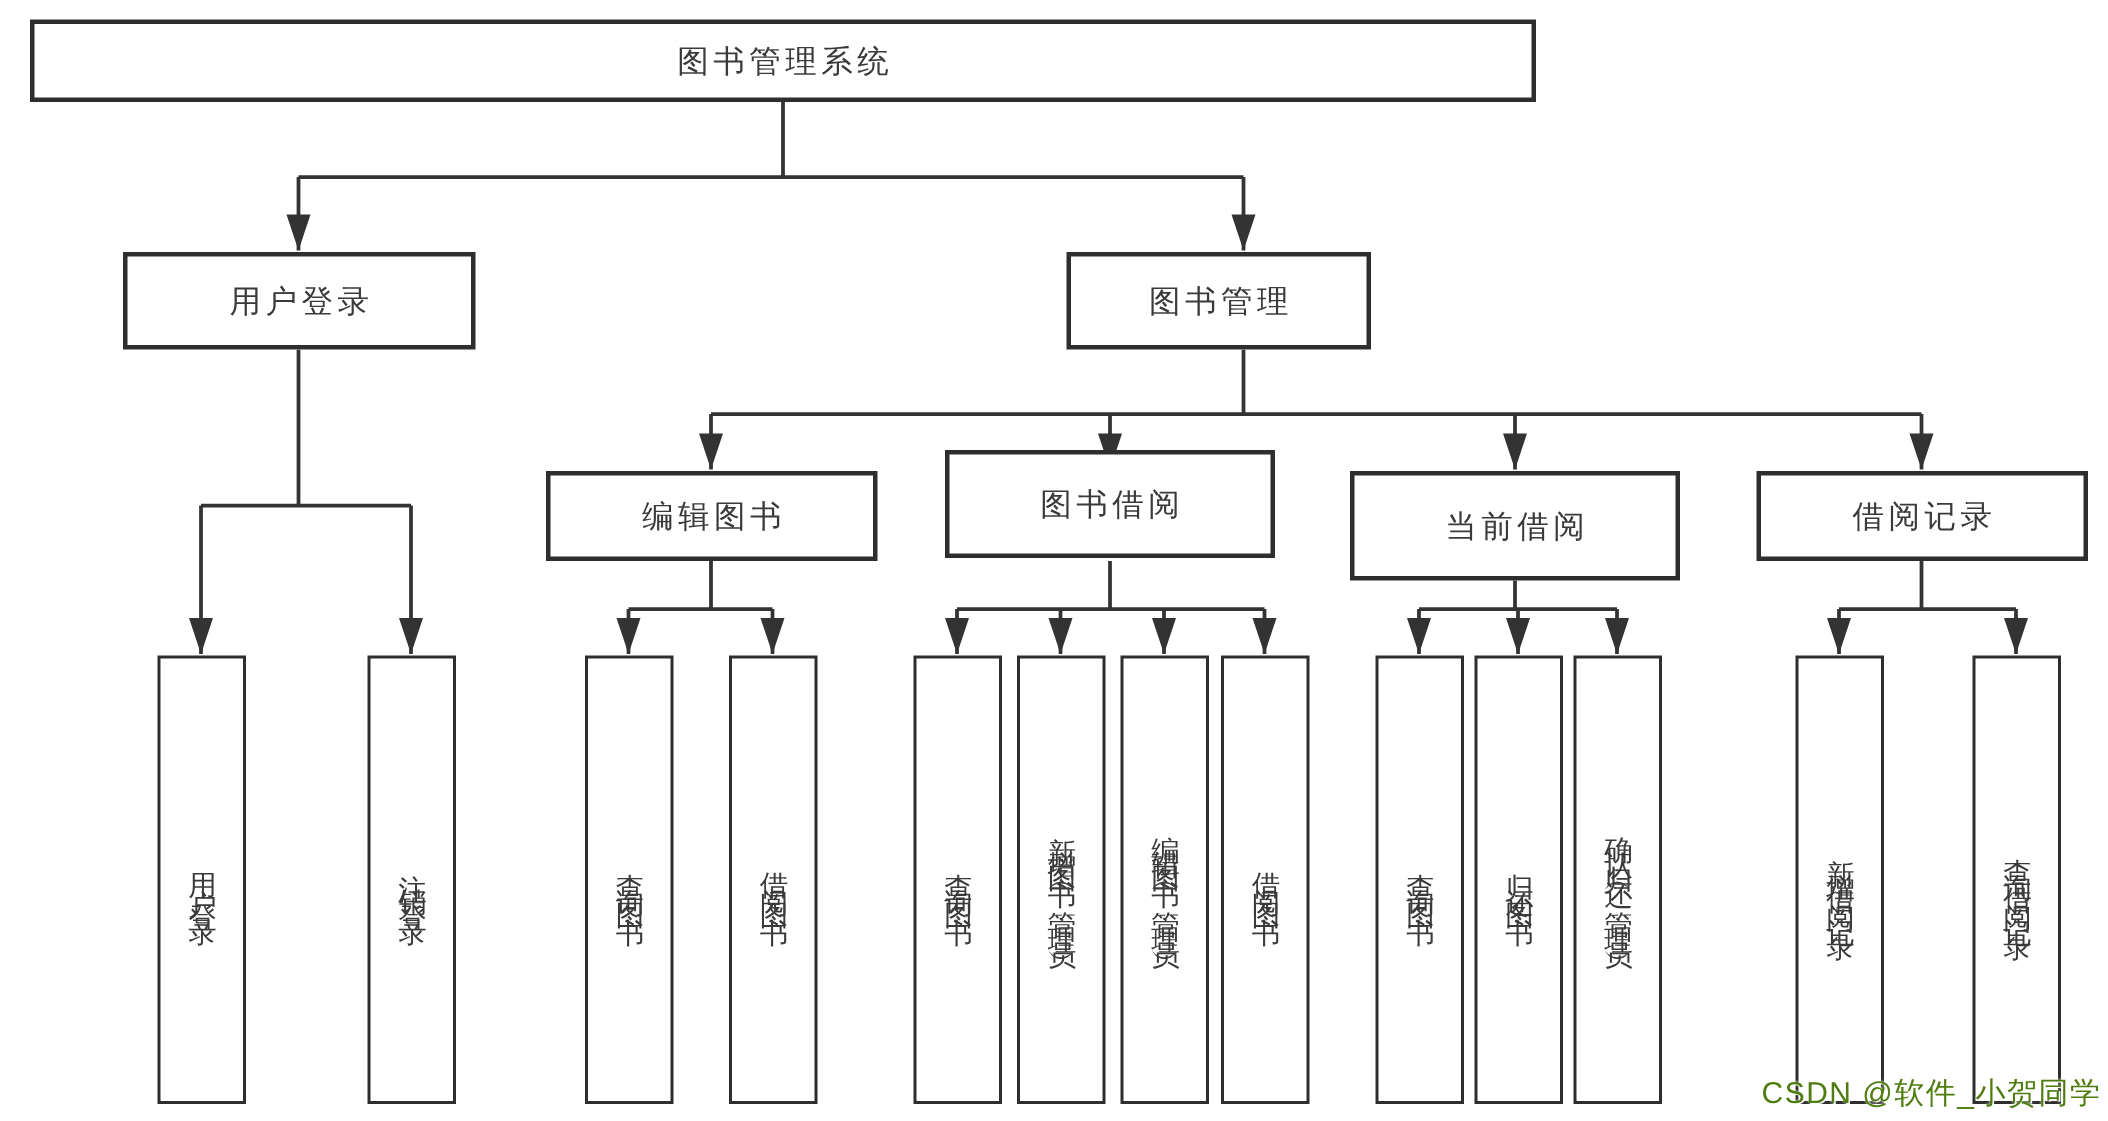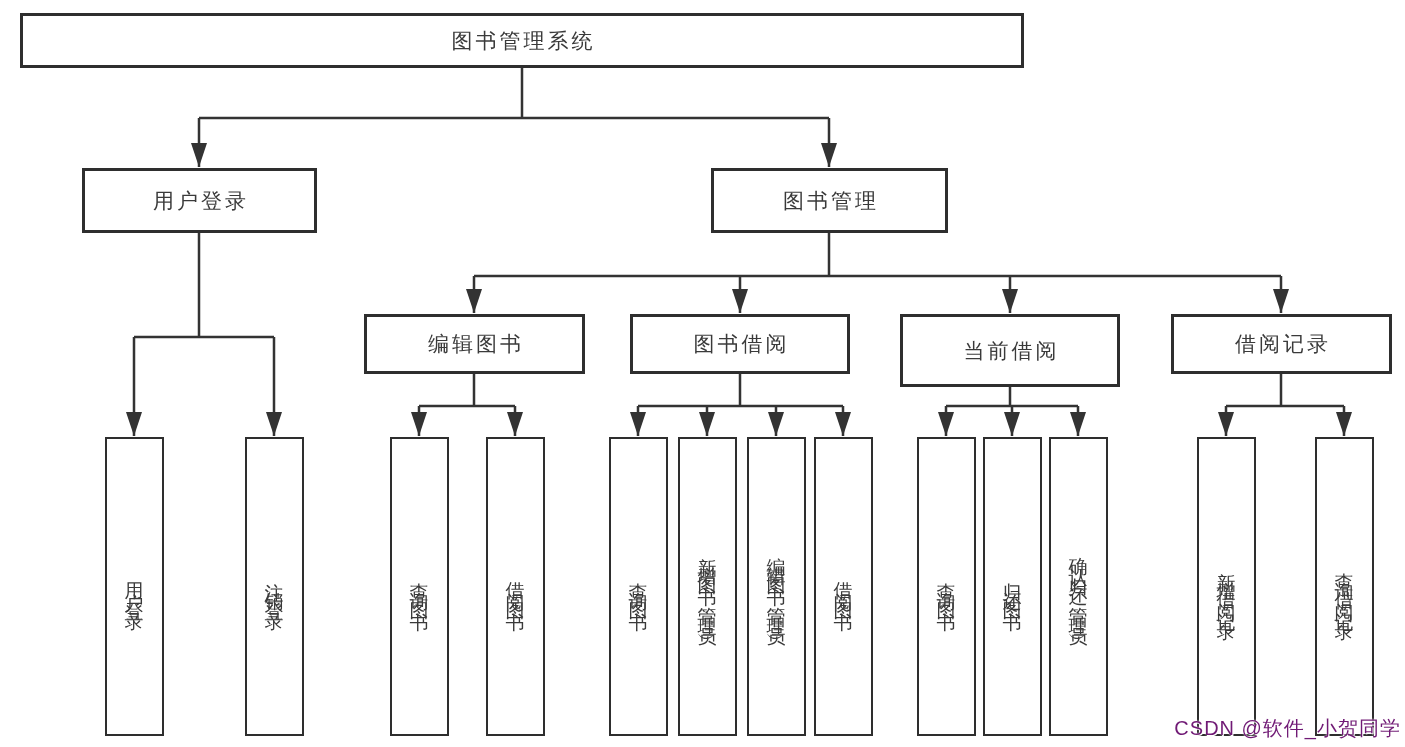--- a/index.html
+++ b/index.html
@@ -44,21 +44,21 @@
     font-size: 19px;
     letter-spacing: 10px;
     line-height: 1;
   }
   .watermark {
     position: absolute;
     right: 4px;
     bottom: 5px;
     z-index: 5;
     font-size: 20px;
-    color: #701a75;
+    color: #4d7c0f;
     letter-spacing: 1px;
     text-shadow: 0 0 2px #ffffff, 1px 1px 0 #ffffff;
     white-space: nowrap;
   }
 </style>
 </head>
 <body>
 
 <div id="canvas">
 
@@ -75,24 +75,24 @@
              M134 436 l-8 -24 h16 Z  M274 436 l-8 -24 h16 Z
              M419 436 l-8 -24 h16 Z  M515 436 l-8 -24 h16 Z
              M638 436 l-8 -24 h16 Z  M707 436 l-8 -24 h16 Z  M776 436 l-8 -24 h16 Z  M843 436 l-8 -24 h16 Z
              M946 436 l-8 -24 h16 Z  M1012 436 l-8 -24 h16 Z  M1078 436 l-8 -24 h16 Z
              M1226 436 l-8 -24 h16 Z M1344 436 l-8 -24 h16 Z"></path>
   </svg>
 
   <div class="node h" style="left:20px; top:13px; width:1004px; height:55px;">图书管理系统</div>
 
   <div class="node h" style="left:82px; top:168px; width:235px; height:65px;">用户登录</div>
-  <div class="node h" style="left:711px; top:168px; width:237px; height:65px;">图书管理</div>
+  <div class="node h" style="left:711px; top:168px; width:203px; height:65px;">图书管理</div>
 
   <div class="node h" style="left:364px; top:314px; width:221px; height:60px;">编辑图书</div>
-  <div class="node h" style="left:630px; top:314px; width:220px; height:60px;">图书借阅</div>
+  <div class="node h" style="left:630px; top:300px; width:220px; height:72px;">图书借阅</div>
   <div class="node h" style="left:900px; top:314px; width:220px; height:73px;">当前借阅</div>
   <div class="node h" style="left:1171px; top:314px; width:221px; height:60px;font-family:Liberation Serif, serif;">借阅记录</div>
 
   <div class="node leaf" style="left:105px; top:437px; width:59px; height:299px;">用户登录</div>
   <div class="node leaf" style="left:245px; top:437px; width:59px; height:299px;">注销登录</div>
 
   <div class="node leaf" style="left:390px; top:437px; width:59px; height:299px;">查询图书</div>
   <div class="node leaf" style="left:486px; top:437px; width:59px; height:299px;">借阅图书</div>
 
   <div class="node leaf" style="left:609px; top:437px; width:59px; height:299px;">查询图书</div>

